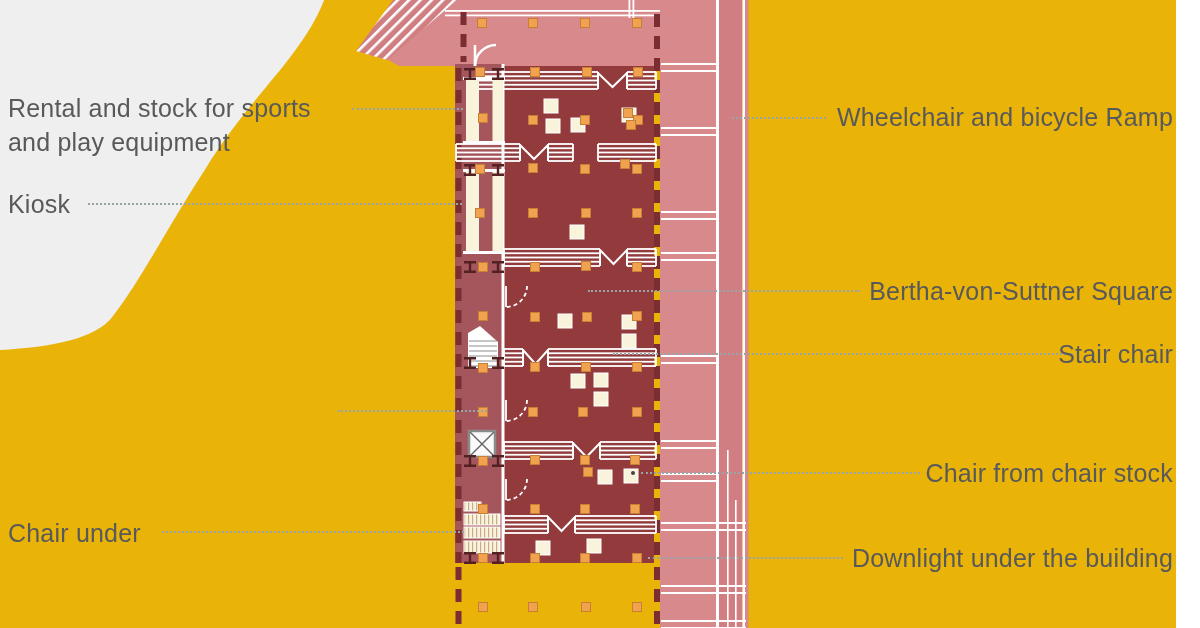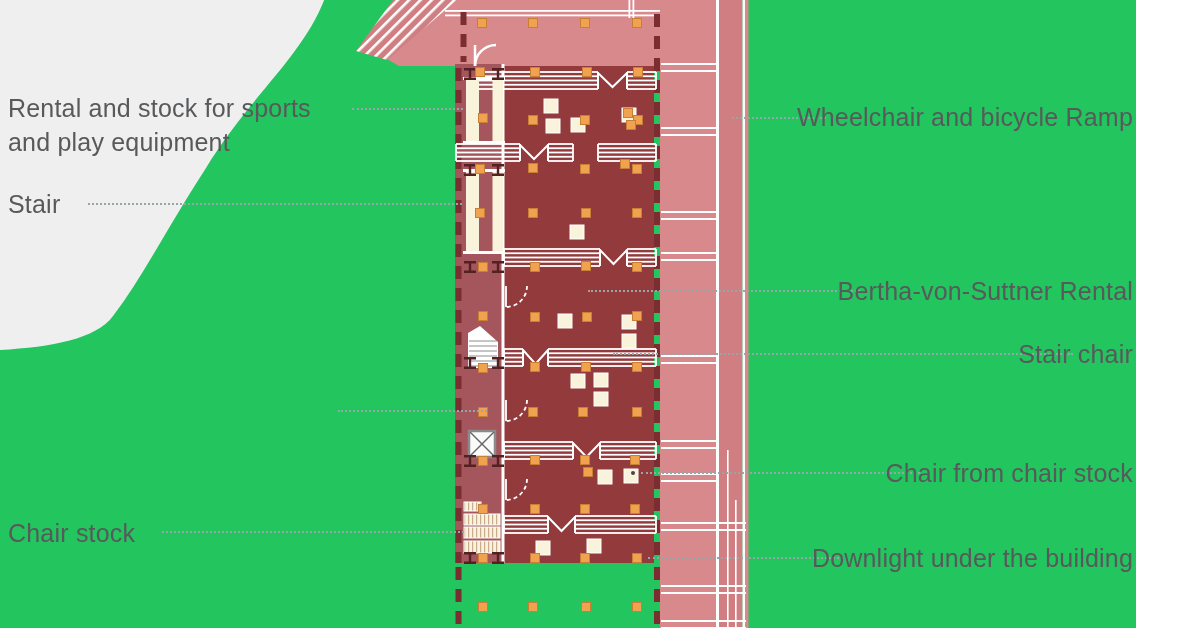--- a/index.html
+++ b/index.html
@@ -1,17 +1,17 @@
 <!DOCTYPE html>
 <html><head>
 <meta charset="utf-8">
 <style>
   html,body{margin:0;padding:0;background:#ffffff;}
-  .canvas{position:relative;width:1136px;height:628px;overflow:hidden;background:#22c55e;
-          font-family:"Liberation Sans","DejaVu Sans",sans-serif;}
+  .canvas{position:relative;width:1136px;height:628px;overflow:hidden;background:#eab308;
+          font-family:"Liberation Sans","DejaVu Sans",sans-serif;padding-left:40px;}
   svg{position:absolute;left:0;top:0;}
   .label{position:absolute;font-size:25px;line-height:34px;color:#58595b;
          white-space:pre-line;letter-spacing:.2px;}
   .label.right{text-align:right;}
   .leader{position:absolute;height:0;border-top:2.5px dotted #98a4a8;}
 </style>
 </head>
 <body>
 
 <div class="canvas">
@@ -366,21 +366,21 @@
   <div class="leader" style="left:338px;top:410px;width:149px"></div>
   <div class="leader" style="left:162px;top:531px;width:302px"></div>
   <div class="leader" style="left:732px;top:117px;width:94px"></div>
   <div class="leader" style="left:588px;top:290px;width:272px"></div>
   <div class="leader" style="left:613px;top:353px;width:460px"></div>
   <div class="leader" style="left:641px;top:472px;width:279px"></div>
   <div class="leader" style="left:648px;top:557px;width:195px"></div>
 
   <div class="label" style="left:8px;top:91px">Rental and stock for sports
 and play equipment</div>
-  <div class="label" style="left:8px;top:187px">Stair</div>
-  <div class="label" style="left:8px;top:516px">Chair stock</div>
+  <div class="label" style="left:8px;top:187px">Kiosk</div>
+  <div class="label" style="left:8px;top:516px">Chair under</div>
 
   <div class="label right" style="right:3px;top:100px">Wheelchair and bicycle Ramp</div>
-  <div class="label right" style="right:3px;top:274px">Bertha-von-Suttner Rental</div>
+  <div class="label right" style="right:3px;top:274px">Bertha-von-Suttner Square</div>
   <div class="label right" style="right:3px;top:337px">Stair chair</div>
   <div class="label right" style="right:3px;top:541px">Downlight under the building</div>
   <div class="label right" style="right:3px;top:456px">Chair from chair stock</div>
 </div>
 
 </body></html>

